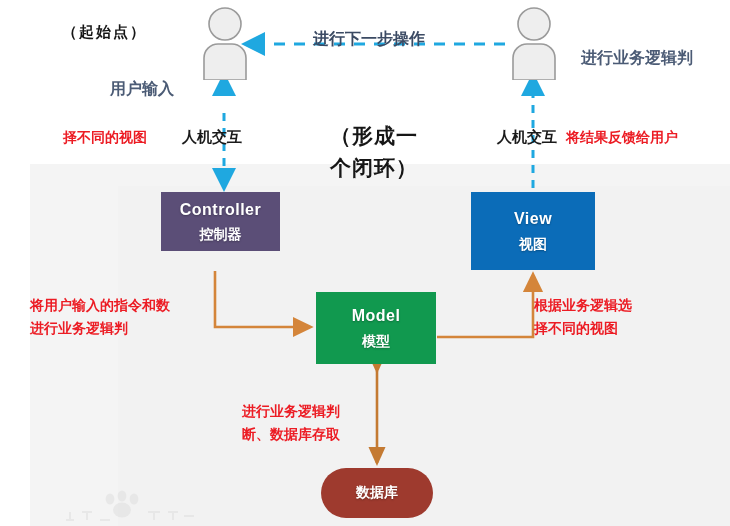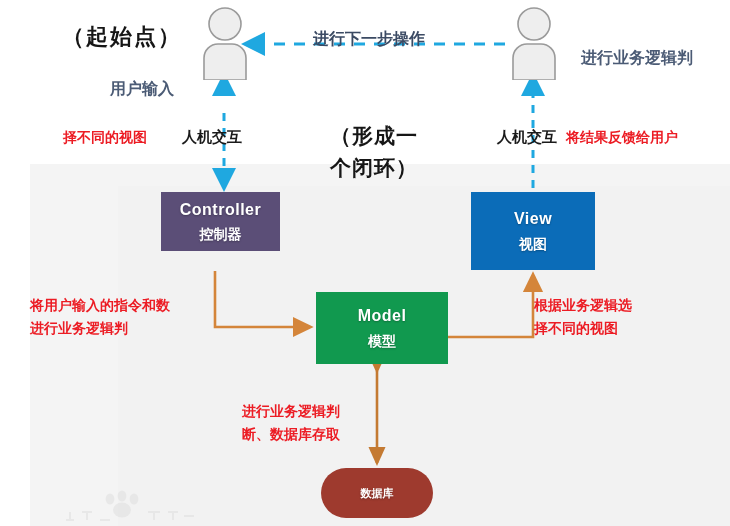--- a/index.html
+++ b/index.html
@@ -28,32 +28,32 @@
     display:flex;flex-direction:column;align-items:center;justify-content:center;
     color:#ffffff;text-align:center;
     text-shadow:0 1px 2px rgba(0,0,0,.28);
     box-sizing:border-box;
   }
   .node .en{font-weight:bold;font-size:16px;letter-spacing:.5px;line-height:1.1;}
   .node .cn{font-weight:bold;font-size:14px;margin-top:9px;line-height:1.1;}
 
   #controller{left:161px;top:192px;width:119px;height:59px;background:#5b4e77;}
   #view{left:471px;top:192px;width:124px;height:78px;background:#0b6cb8;}
-  #model{left:316px;top:292px;width:132px;height:72px;background:#11994f;}
+  #model{left:316px;top:292px;width:120px;height:72px;background:#11994f;}
   #database{left:321px;top:468px;width:112px;height:50px;background:#9e3a2e;border-radius:26px;}
-  #database .cn{margin-top:0;font-size:11px;}
+  #database .cn{margin-top:0;font-size:14px;}
 
   .lbl{position:absolute;white-space:nowrap;font-weight:bold;line-height:1.38;}
   .lbl.red{color:#ec1c24;font-size:14px;}
   .lbl.red.two{line-height:1.62;}
   .lbl.black{color:#161616;font-size:16px;}
   .lbl.blue{color:#4b5b75;font-size:16px;}
   .lbl.dark{color:#3b4a63;font-size:16px;}
 
-  #start-label{left:62px;top:22px;font-size:22px;letter-spacing:2px;}
+  #start-label{left:62px;top:22px;font-size:15px;letter-spacing:2px;}
   #loop-label{left:330px;top:120px;font-size:21px;letter-spacing:1px;line-height:1.52;}
   #user-input-label{left:110px;top:78px;}
   #feedback-user-label{left:581px;top:47px;}
   #next-step-label{left:298px;top:28px;font-size:16px;margin-left:15px;}
   #hci-left{left:182px;top:127px;color:#1a1a1a;font-size:15px;}
   #hci-right{left:497px;top:127px;color:#1a1a1a;font-size:15px;}
   #wait-input{left:63px;top:128px;}
   #feedback-result{left:566px;top:128px;}
   #pass-data{left:30px;top:294px;}
   #choose-view{left:534px;top:294px;}

